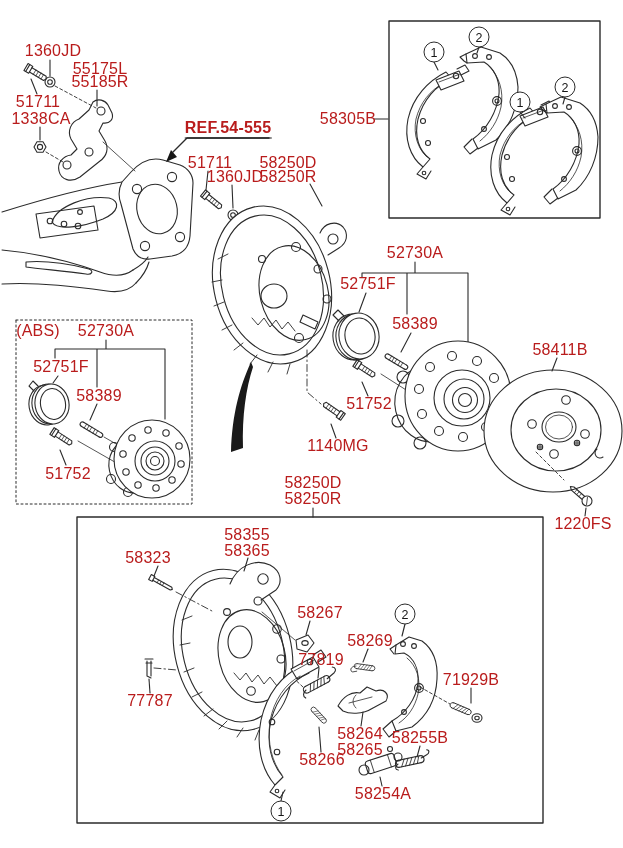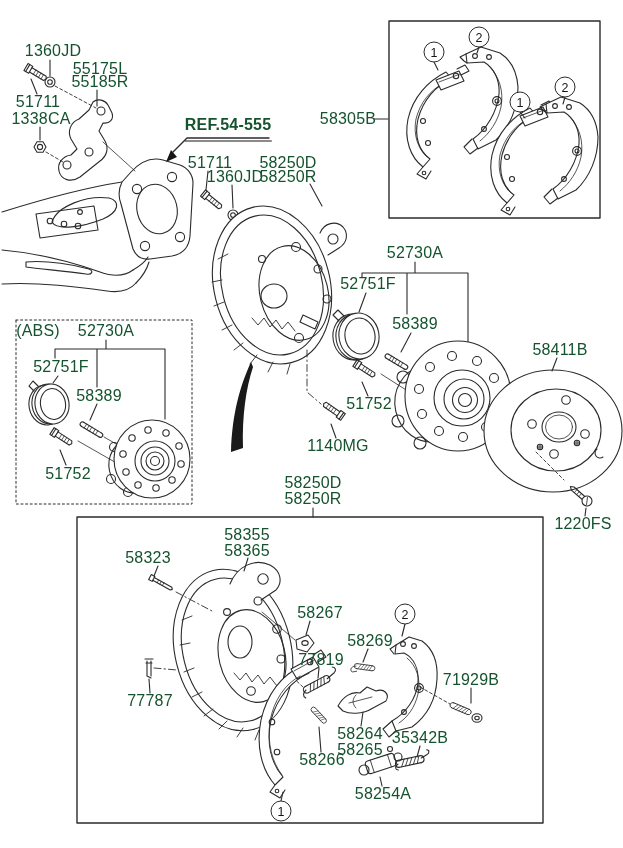--- a/index.html
+++ b/index.html
@@ -1,21 +1,21 @@
 <!DOCTYPE html>
 <html><head>
 <meta charset="utf-8">
 <style>
   html,body{margin:0;padding:0;background:#fff;}
   #stage{position:relative;width:623px;height:848px;background:#fff;overflow:hidden;
          font-family:"Liberation Sans", sans-serif;}
   #art{position:absolute;left:0;top:0;}
   .lbl{position:absolute;transform:translate(-50%,-50%);font-size:16px;line-height:1;
-       color:#14532d;white-space:nowrap;letter-spacing:0.2px;}
-  .lbl.ref{font-weight:bold;border-bottom:1.6px solid #161616;padding-bottom:8px;}
+       color:#b91c1c;white-space:nowrap;letter-spacing:0.2px;}
+  .lbl.ref{font-weight:bold;border-bottom:1.6px solid #161616;padding-bottom:2px;}
   .marker{position:absolute;width:19px;height:19px;border:1.4px solid #2b2b2b;border-radius:50%;
           background:#fff;transform:translate(-50%,-50%);display:flex;align-items:center;
           justify-content:center;font-size:12.5px;color:#161616;}
 </style>
 </head>
 <body>
 
 <div id="stage">
 
 <svg id="art" width="623" height="848" viewBox="0 0 623 848" fill="none" stroke="#2b2b2b" stroke-width="1.1" stroke-linecap="round" stroke-linejoin="round">
@@ -401,21 +401,21 @@
 <span class="lbl" style="left:247px;top:535px">58355</span>
 <span class="lbl" style="left:247px;top:551px">58365</span>
 <span class="lbl" style="left:148px;top:558px">58323</span>
 <span class="lbl" style="left:320px;top:613px">58267</span>
 <span class="lbl" style="left:321px;top:660px">77819</span>
 <span class="lbl" style="left:370px;top:641px">58269</span>
 <span class="lbl" style="left:471px;top:680px">71929B</span>
 <span class="lbl" style="left:360px;top:734px">58264</span>
 <span class="lbl" style="left:360px;top:750px">58265</span>
 <span class="lbl" style="left:322px;top:760px">58266</span>
-<span class="lbl" style="left:420px;top:738px">35342B</span>
+<span class="lbl" style="left:420px;top:738px">58255B</span>
 <span class="lbl" style="left:383px;top:794px">58254A</span>
 <span class="lbl" style="left:150px;top:701px">77787</span>
 
 <div class="marker" style="left:434px;top:52px">1</div>
 <div class="marker" style="left:479px;top:37px">2</div>
 <div class="marker" style="left:520px;top:102px">1</div>
 <div class="marker" style="left:565px;top:87px">2</div>
 <div class="marker" style="left:405px;top:614px">2</div>
 <div class="marker" style="left:281px;top:811px">1</div>
 

